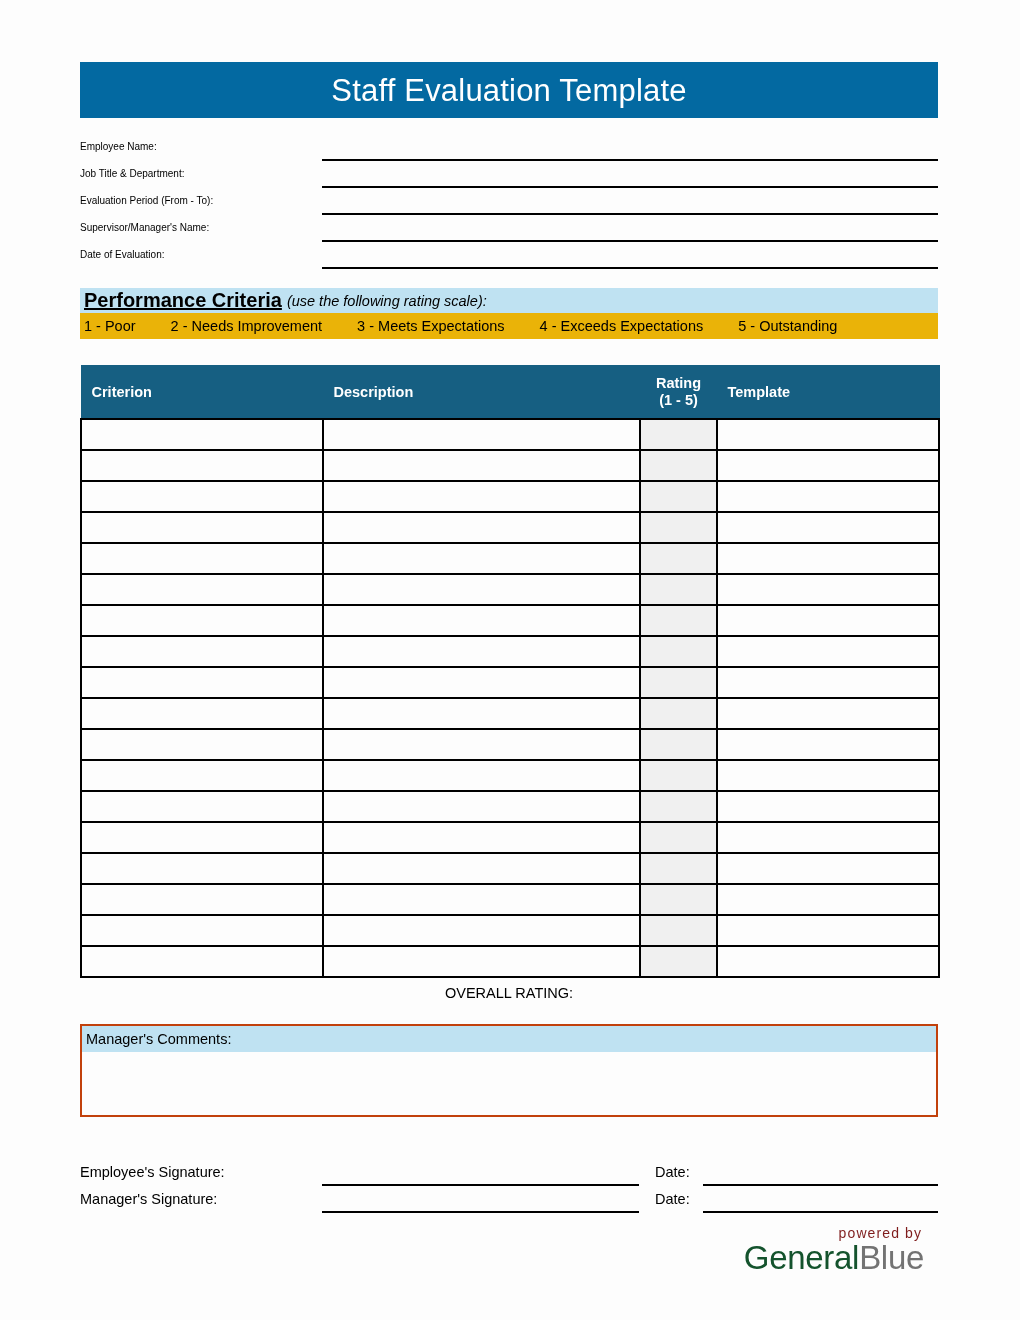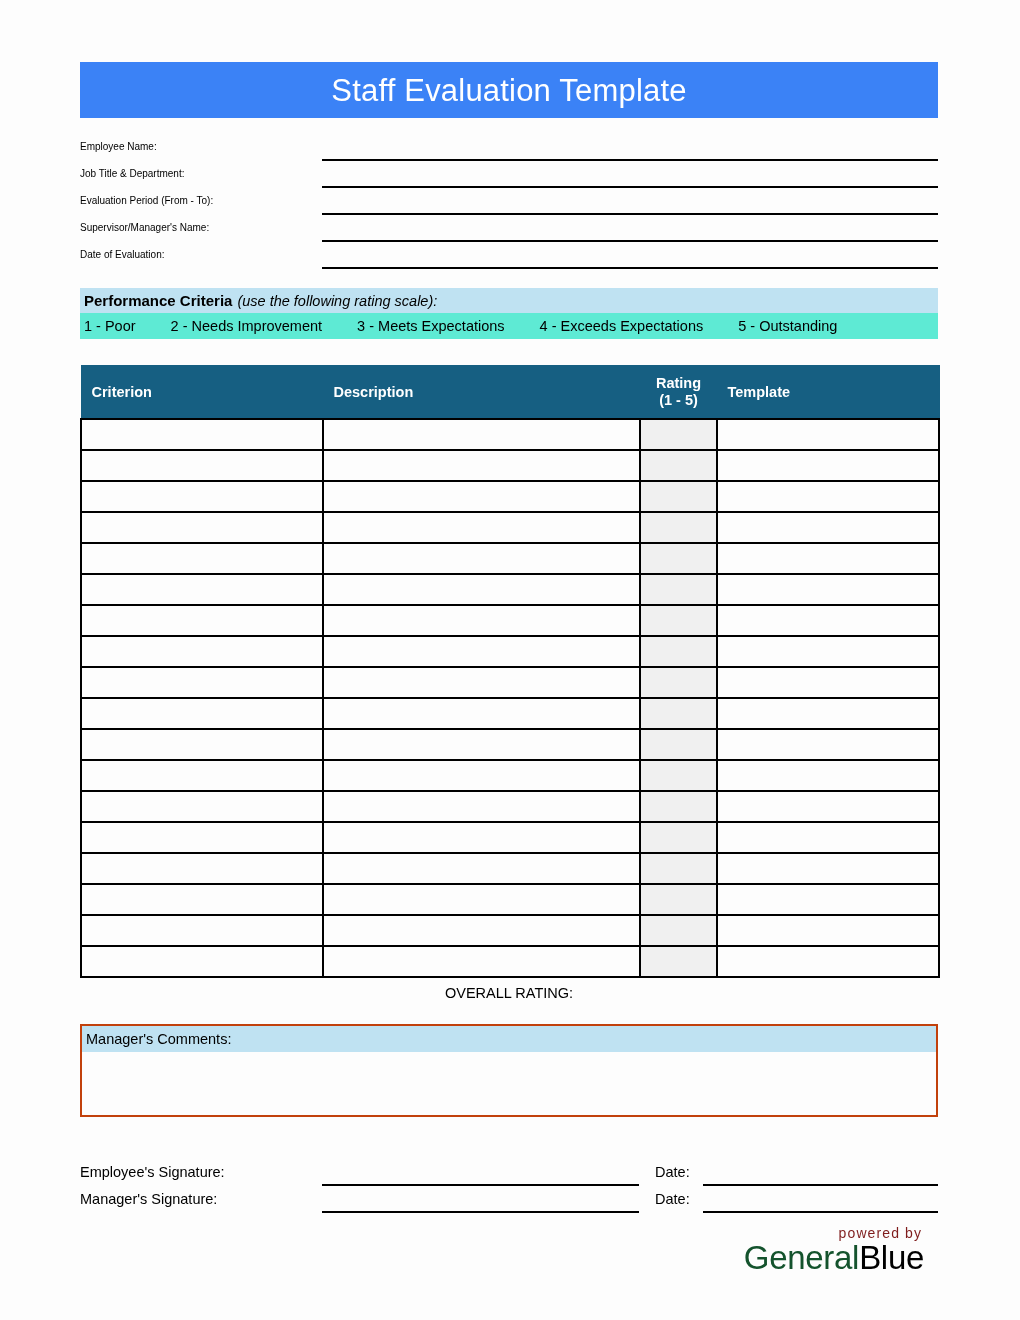--- a/index.html
+++ b/index.html
@@ -25,21 +25,21 @@
   .sheet {
     position: absolute;
     left: 80px;
     top: 62px;
     width: 858px;
   }
 
   
   .title-bar {
     height: 56px;
-    background: #3b82f6;
+    background: #0369a1;
     display: flex;
     align-items: center;
     justify-content: center;
   }
   .title-text {
     color: #ffffff;
     font-size: 31px;
     font-weight: 400;
     letter-spacing: 0.2px;
     line-height: 1;
@@ -71,30 +71,31 @@
   
   .criteria-header {
     margin-top: 19px;
     background: #bfe2f2;
     height: 25px;
     display: flex;
     align-items: center;
     padding-left: 4px;
   }
   .criteria-header-bold {
-    font-size: 15px;
+    font-size: 20px;
     font-weight: bold;
+    text-decoration: underline;
   }
   .criteria-header-italic {
     font-size: 14.5px;
     font-style: italic;
     margin-left: 5px;
   }
   .scale-band {
-    background: #5eead4;
+    background: #eab308;
     height: 26px;
     display: flex;
     align-items: center;
     padding-left: 4px;
   }
   .scale-item {
     font-size: 14.5px;
     white-space: nowrap;
   }
   .scale-item.s0 { margin-right: 35px; }
@@ -225,21 +226,21 @@
     letter-spacing: 1.1px;
     line-height: 1;
     margin-right: 2px;
   }
   .logo-name {
     font-size: 33px;
     line-height: 1.12;
     letter-spacing: -0.3px;
   }
   .logo-general { color: #14532d; }
-  .logo-blue { color: #000000; }
+  .logo-blue { color: #737373; }
 </style>
 </head>
 <body>
 
 <div class="page">
   <div class="sheet">
 
     <div class="title-bar">
       <div class="title-text">Staff Evaluation Template</div>
     </div>

